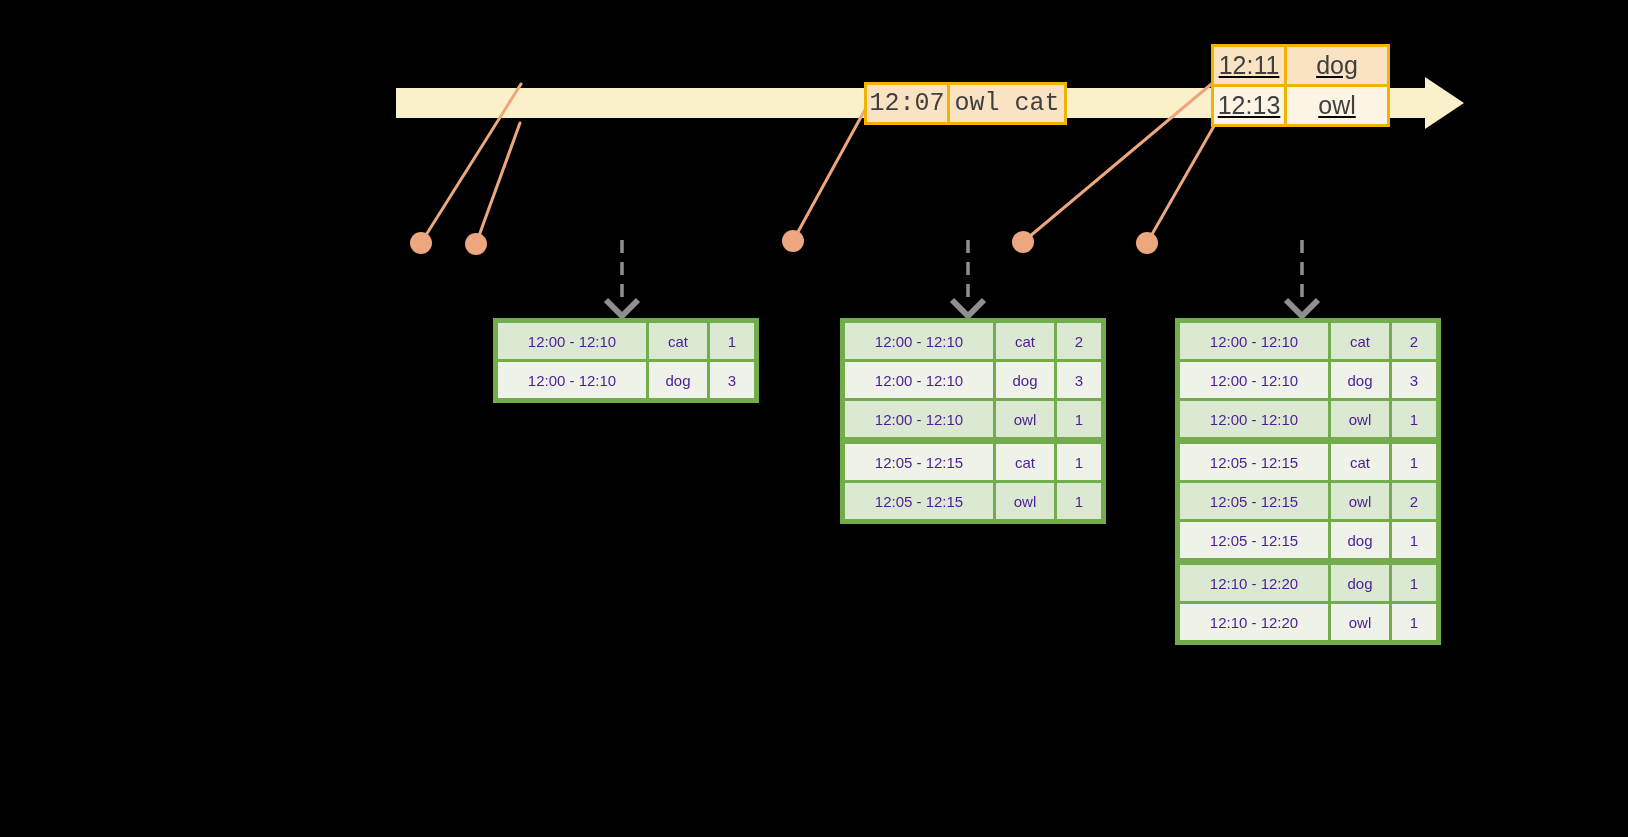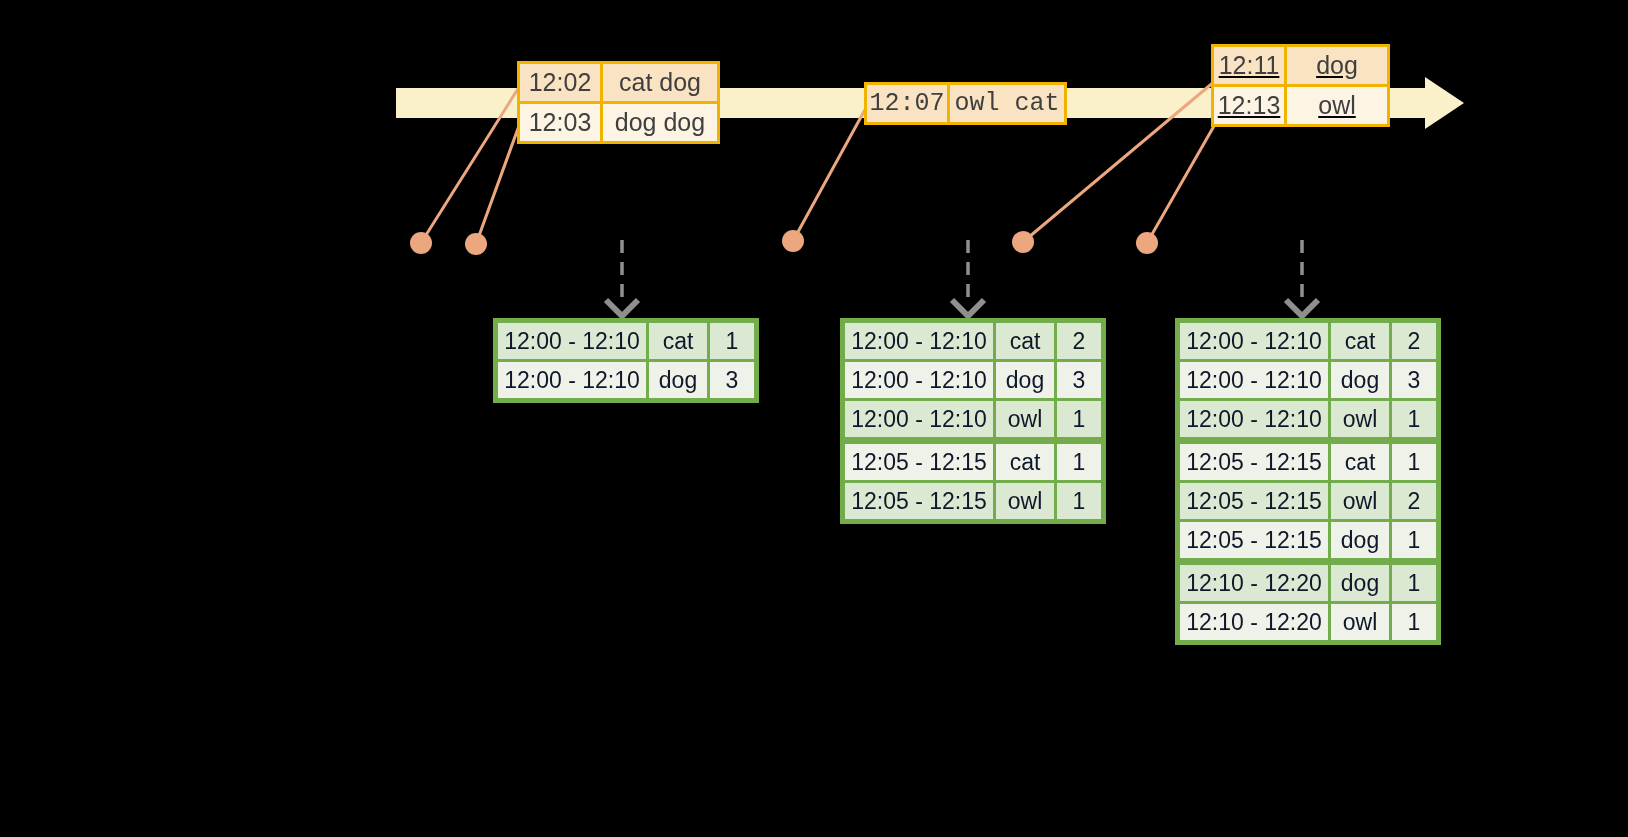--- a/index.html
+++ b/index.html
@@ -37,22 +37,22 @@
 
   
   table.rtable {
     position: absolute;
     z-index: 2;
     border-collapse: collapse;
     border: 5px solid #72AC4B;
   }
   table.rtable td {
     border: 3px solid #72AC4B;
-    color: #0f172a;
-    font-size: 23px;
+    color: #4c1d95;
+    font-size: 15px;
     text-align: center;
     vertical-align: middle;
     height: 36px;
     padding: 0;
   }
   table.rtable tr.odd td  { background: #DCE9D2; }
   table.rtable tr.even td { background: #EEF2E9; }
   table.rtable tr.group td { border-top-width: 7px; }
   .rtc-window { width: 148px; }
   .rtc-word   { width: 58px; }
@@ -94,32 +94,20 @@
     <g stroke="#8F8F8F" fill="none">
       <line x1="622" y1="240" x2="622" y2="299" stroke-width="3.5" stroke-dasharray="13 9"></line>
       <polyline points="606,300 622,316 638,300" stroke-width="6"></polyline>
       <line x1="968" y1="240" x2="968" y2="299" stroke-width="3.5" stroke-dasharray="13 9"></line>
       <polyline points="952,300 968,316 984,300" stroke-width="6"></polyline>
       <line x1="1302" y1="240" x2="1302" y2="299" stroke-width="3.5" stroke-dasharray="13 9"></line>
       <polyline points="1286,300 1302,316 1318,300" stroke-width="6"></polyline>
     </g>
   </svg>
 
-  <table class="etable" id="etable1">
-    <tbody>
-        <tr class="peach">
-      <td class="etc-time">12:02</td>
-      <td class="etc-words">cat dog</td>
-    </tr>
-    <tr class="cream">
-      <td class="etc-time">12:03</td>
-      <td class="etc-words">dog dog</td>
-    </tr>
-  </tbody>
-    </table>
 
   <table class="etable" id="etable2">
     <tbody>
         <tr class="peach">
       <td class="etc-time">12:07</td>
       <td class="etc-words">owl cat</td>
     </tr>
   </tbody>
     </table>
 

